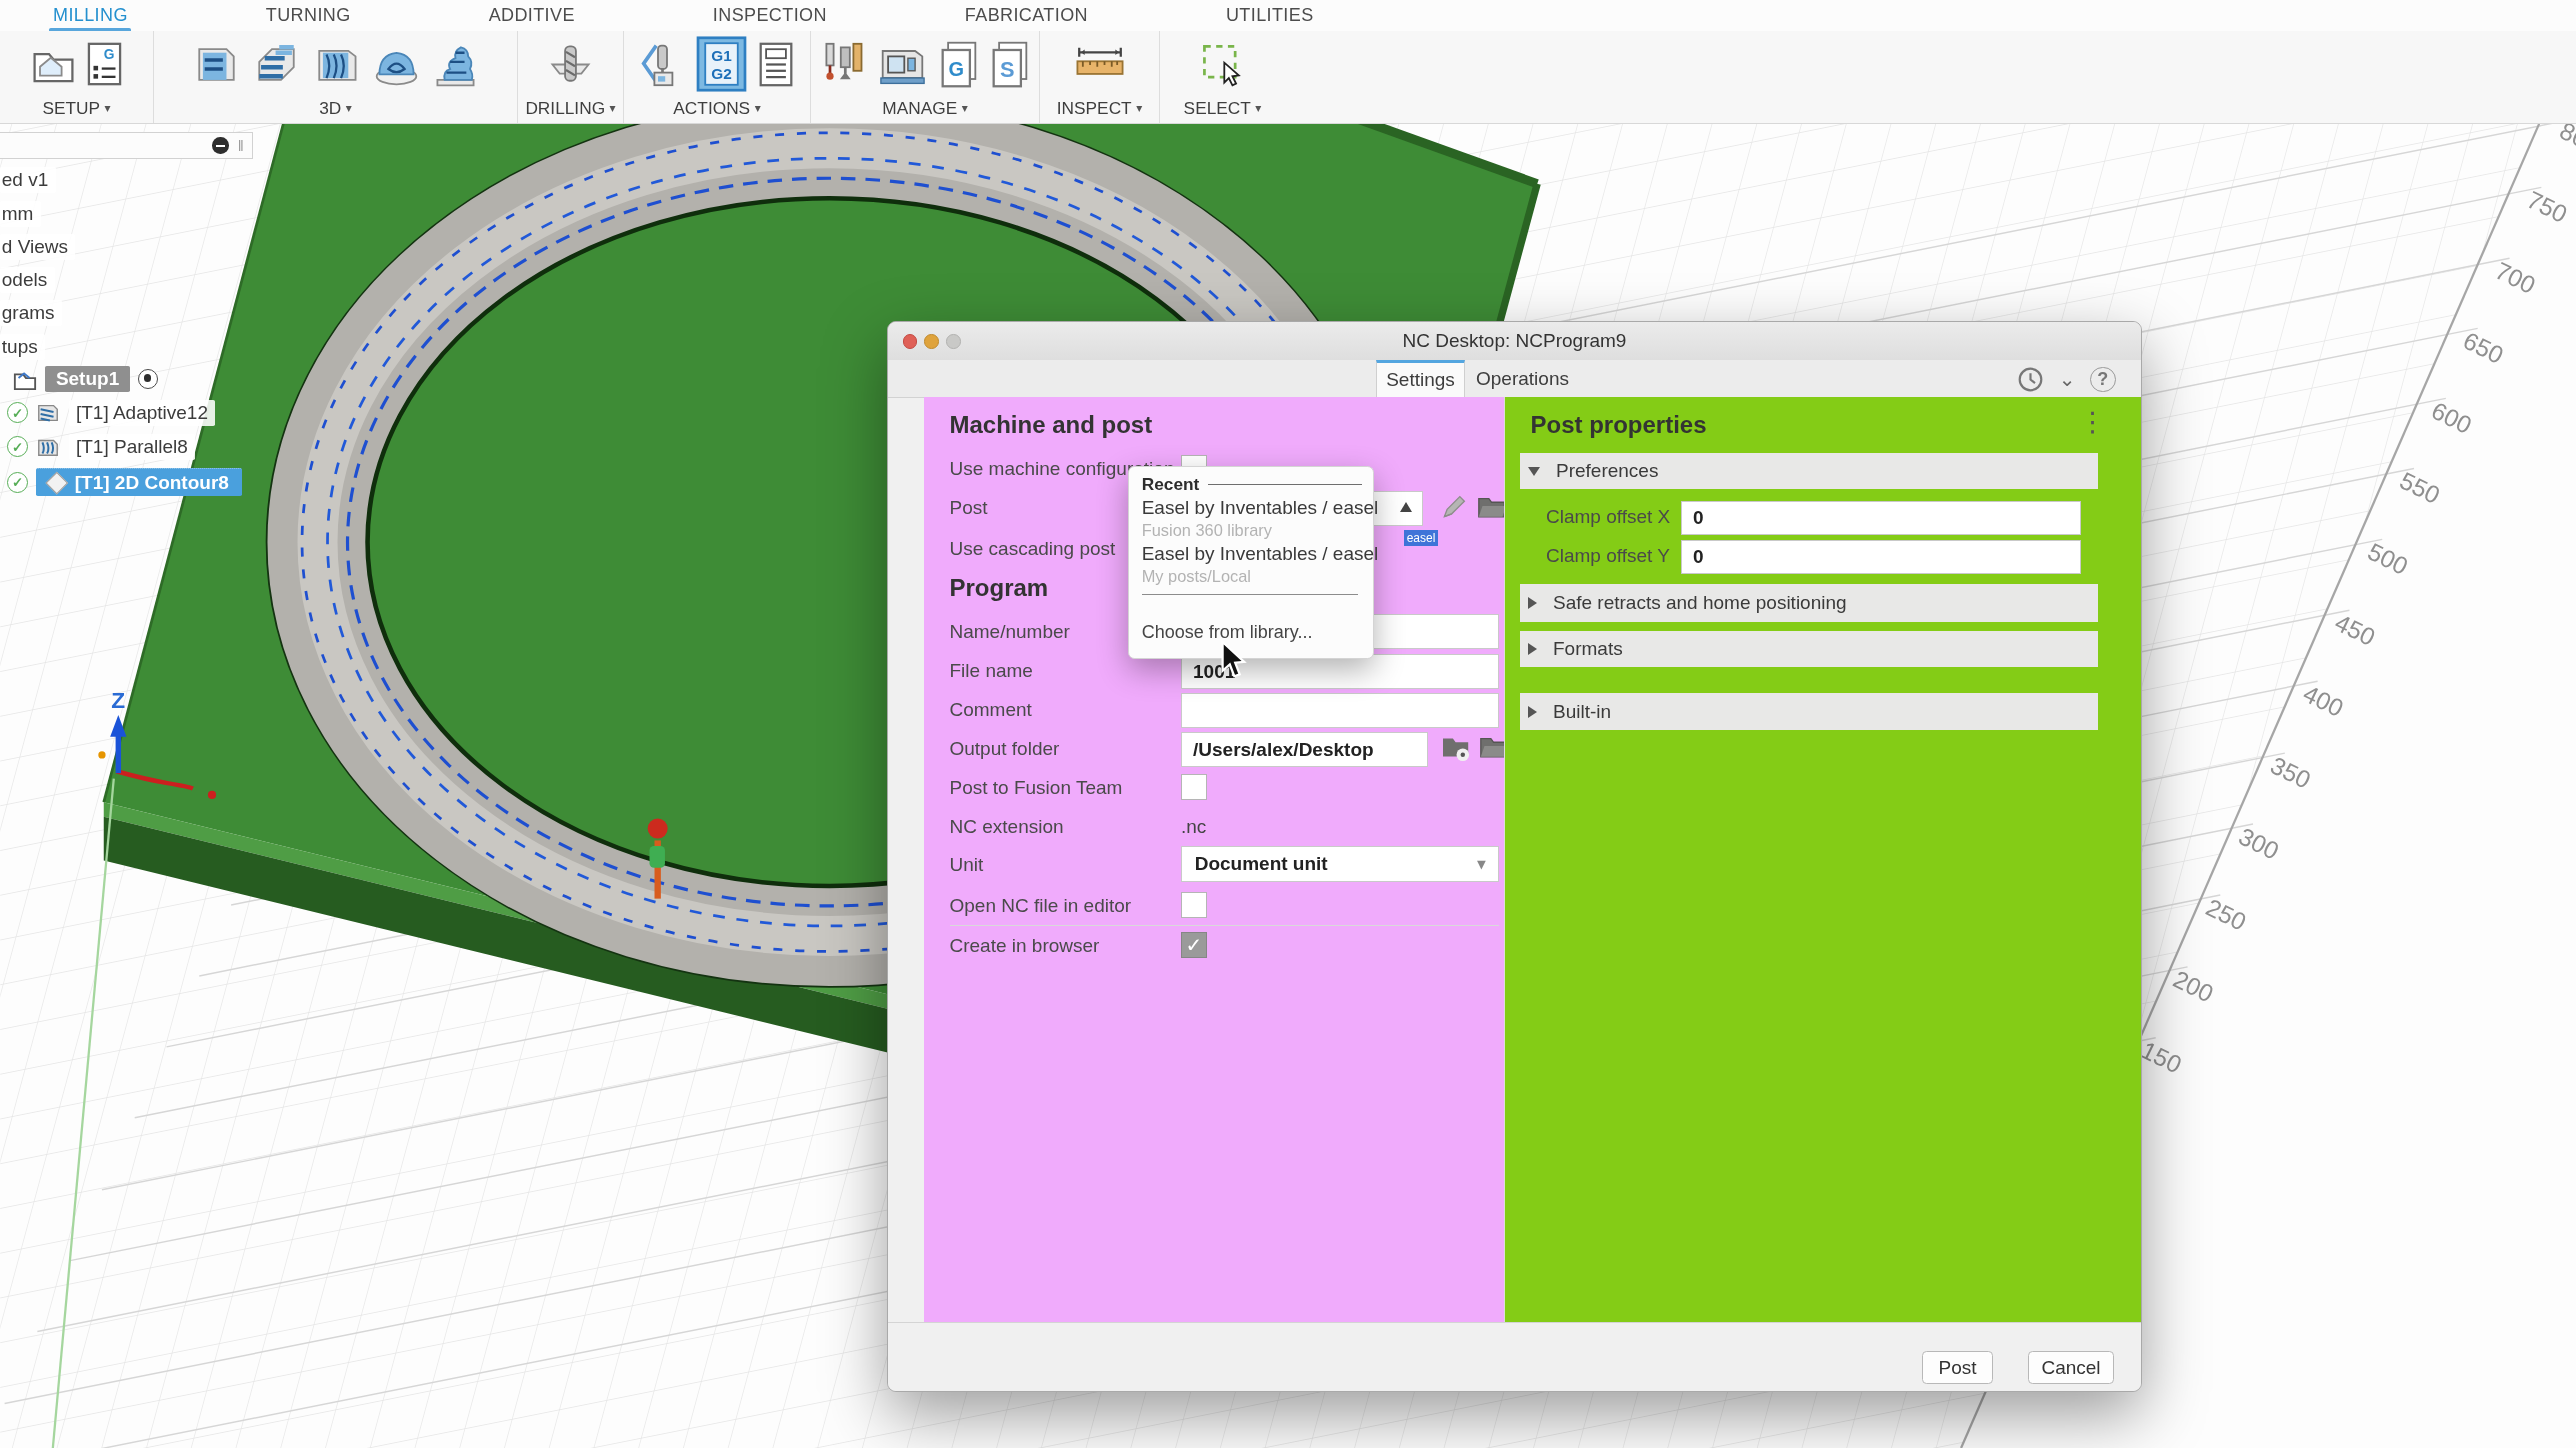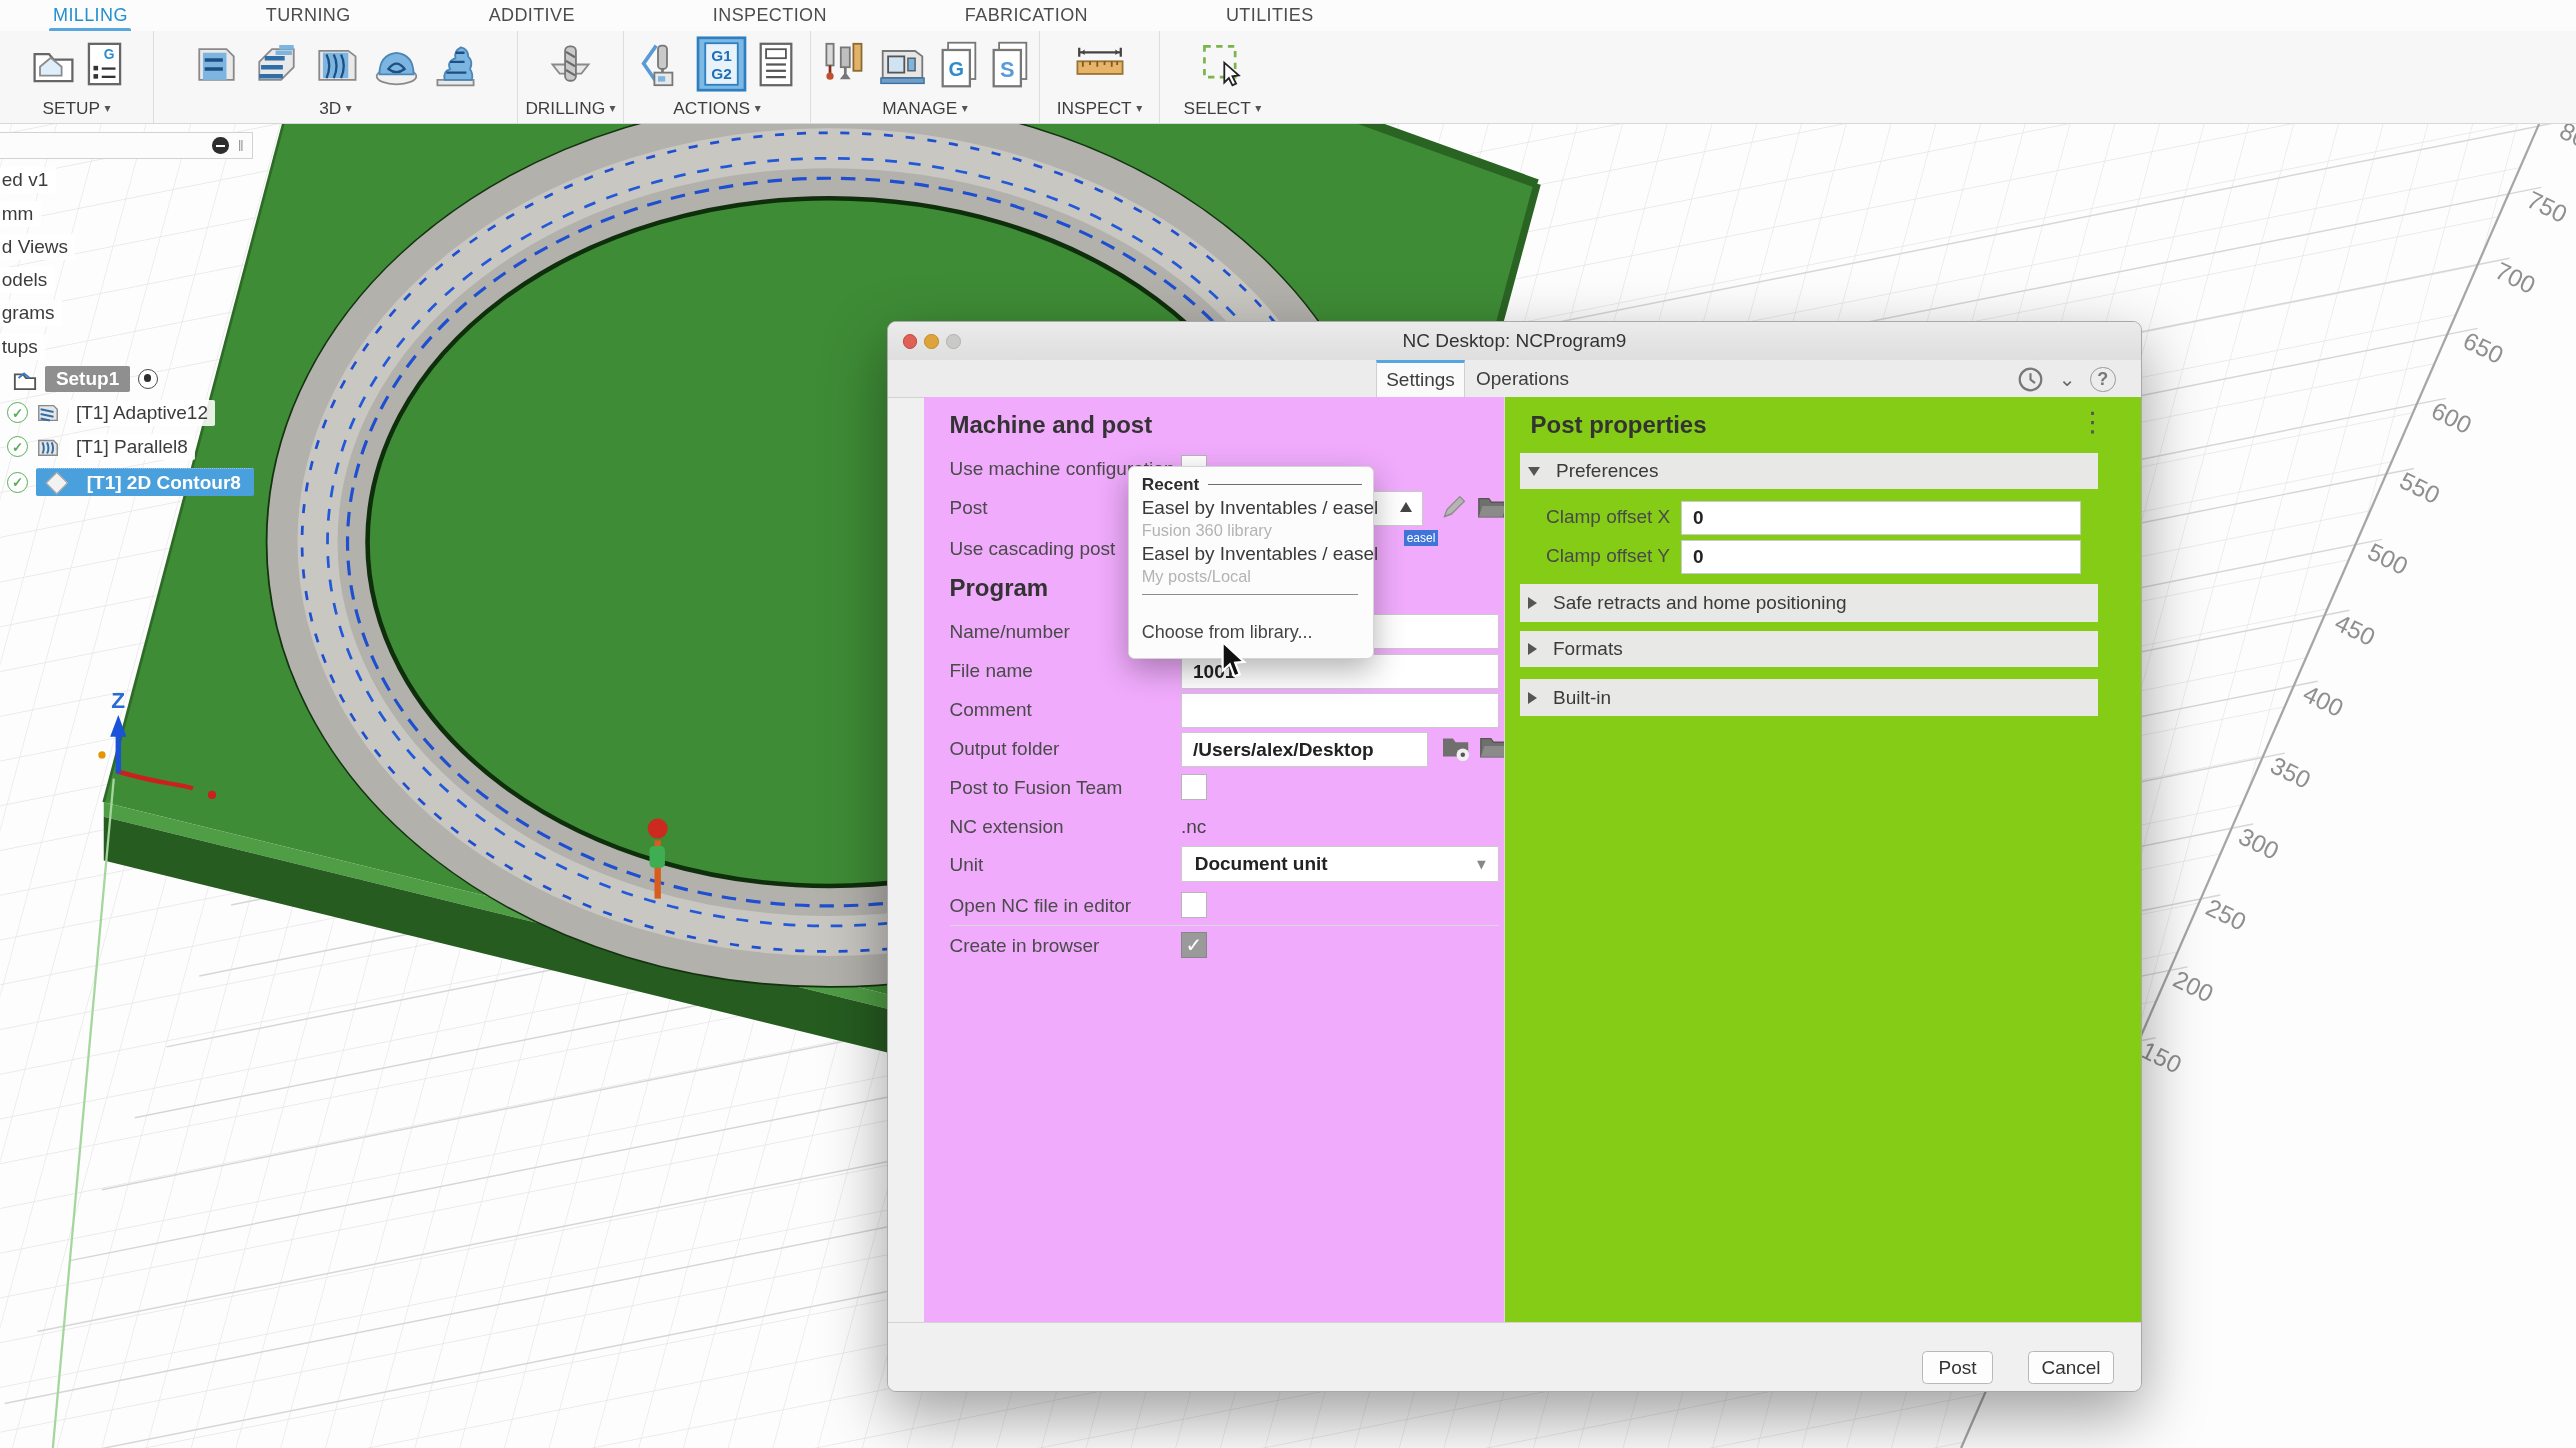--- a/index.html
+++ b/index.html
@@ -35,21 +35,21 @@
         padding:1.8px 7.3px 1.8px 1.8px;border-radius:1.8px;white-space:nowrap;}
   .oprow{position:absolute;display:flex;align-items:center;gap:8.2px;}
   .opname{background:rgba(255,255,255,.88);font-size:19px;color:#3c3c3c;padding:1.8px 7.3px;border-radius:1.8px;white-space:nowrap;}
   .okring{width:21px;height:21px;border-radius:50%;border:1.8px solid #57ae57;box-sizing:border-box;
           color:#57ae57;font-size:13.6px;font-weight:bold;display:flex;align-items:center;justify-content:center;background:rgba(255,255,255,.85);}
   .okring::after{content:"✓";}
   .setup-chip{background:#8f8f8f;color:#fff;font-weight:bold;font-size:19px;padding:1.8px 11px;border-radius:1.8px;}
   .radio-tgt{width:20px;height:20px;border-radius:50%;border:1.8px solid #4a4a4a;box-sizing:border-box;
              background:rgba(255,255,255,.9);position:relative;}
   .radio-tgt::after{content:"";position:absolute;left:4.5px;top:4.5px;width:7.3px;height:7.3px;border-radius:50%;background:#2e2e2e;}
-  .selrow{position:absolute;background:#4aa0dd;border-top:0.9px dotted #9cc9ea;display:flex;align-items:center;gap:22px;
+  .selrow{position:absolute;background:#4aa0dd;border-top:0.9px dotted #9cc9ea;display:flex;align-items:center;gap:10px;
           color:#fff;font-weight:bold;font-size:19px;padding:2.7px 12.7px;border-radius:1.8px;white-space:nowrap;}
   .mini-diamond{width:13.6px;height:13.6px;background:#f2f2f2;transform:rotate(45deg);border:0.9px solid #9a9a9a;}
   .opicon{width:24px;height:24px;}
   
   .dialog{position:absolute;left:887px;top:321px;width:1255px;height:1071px;background:#f0f0f0;
           border:0.9px solid #a9a9a9;border-radius:9px;box-shadow:0 23px 64px rgba(0,0,0,.38);z-index:10;box-sizing:border-box;}
   .dlg-titlebar{position:absolute;left:0;top:0;right:0;height:38px;border-radius:8.2px 8.2px 0 0;
           background:linear-gradient(#ebebeb,#dedede);border-bottom:0.9px solid #c6c6c6;}
   .tlight{position:absolute;top:12px;width:14.6px;height:14.6px;border-radius:50%;box-sizing:border-box;}
   .dlg-title{position:absolute;left:0;right:0;top:0;height:38px;line-height:38px;text-align:center;
@@ -503,21 +503,21 @@
     <div class="tinput" style="left:176px;top:143px;width:400px;height:34px">0</div>
 
     <div class="secbar" style="left:14.6px;top:187px;width:578px;height:38px">
       <span class="tri-r"></span>
       <span class="seclabel">Safe retracts and home positioning</span>
     </div>
     <div class="secbar" style="left:14.6px;top:234px;width:578px;height:36px">
       <span class="tri-r"></span>
       <span class="seclabel">Formats</span>
     </div>
-    <div class="secbar" style="left:14.6px;top:282px;width:578px;height:37px">
+    <div class="secbar" style="left:14.6px;top:296px;width:578px;height:37px">
       <span class="tri-r"></span>
       <span class="seclabel">Built-in</span>
     </div>
   </div>
 
   <div class="dlg-footer">
     <div class="btn" style="left:1034px;top:28px;width:71px">Post</div>
     <div class="btn" style="left:1140px;top:28px;width:86px">Cancel</div>
   </div>
 </div>

